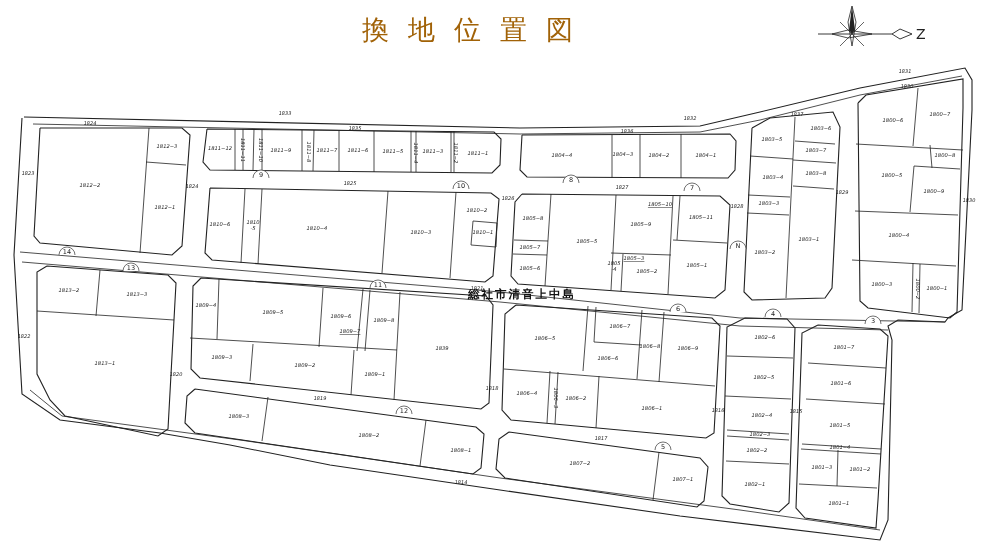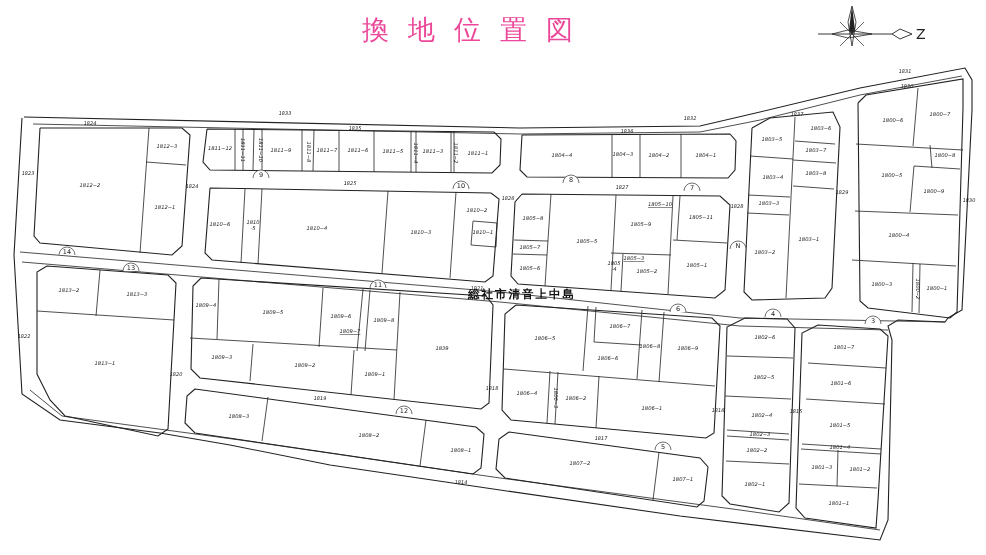--- a/index.html
+++ b/index.html
@@ -1,17 +1,17 @@
 <!DOCTYPE html>
 <html><head>
 <meta charset="utf-8">
 <style>
   html, body { margin: 0; padding: 0; background: #ffffff; }
   body { width: 986px; height: 555px; position: relative; overflow: hidden; font-family: "DejaVu Sans", sans-serif; }
-  .title { position: absolute; left: 362px; top: 12px; font-family: Liberation Serif, serif; font-size: 27px; letter-spacing: 19px; color: #ec4899; }
+  .title { position: absolute; left: 362px; top: 12px; font-family: Liberation Serif, serif; font-size: 27px; letter-spacing: 19px; color: #a16207; }
   .compass { position: absolute; left: 812px; top: 4px; width: 120px; height: 50px; }
   svg.map { position: absolute; left: 0; top: 0; }
   .b { fill: none; stroke: #222; stroke-width: 1.1; }
   .bt { fill: none; stroke: #222; stroke-width: 0.8; }
   .lot { font-family: "DejaVu Sans", sans-serif; font-size: 5.2px; font-style: italic; fill: #222; text-anchor: middle; }
   .road { font-family: "DejaVu Sans", sans-serif; font-size: 5px; font-style: italic; fill: #222; text-anchor: middle; }
   .blk { font-family: "DejaVu Sans", sans-serif; font-size: 6.5px; fill: #222; text-anchor: middle; }
   .ring { fill: #fff; stroke: #333; stroke-width: 0.7; }
   .place { font-family: "DejaVu Sans", sans-serif; font-size: 11.5px; font-weight: bold; fill: #111; letter-spacing: 2px; }
 </style>

